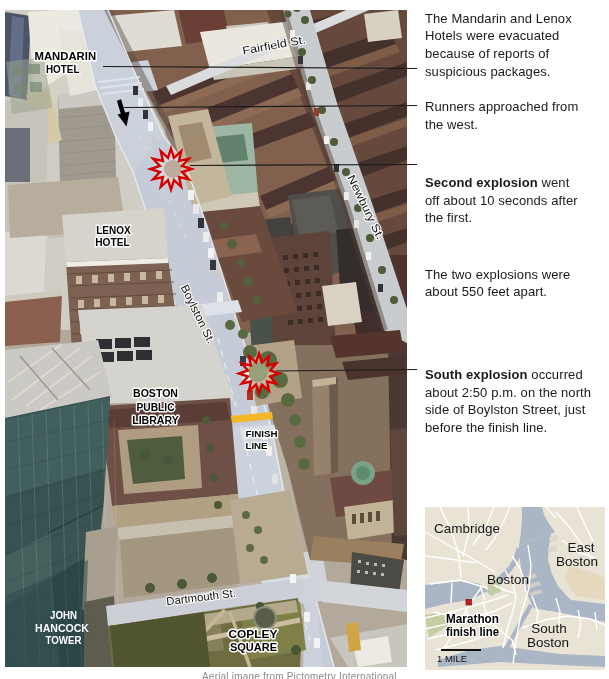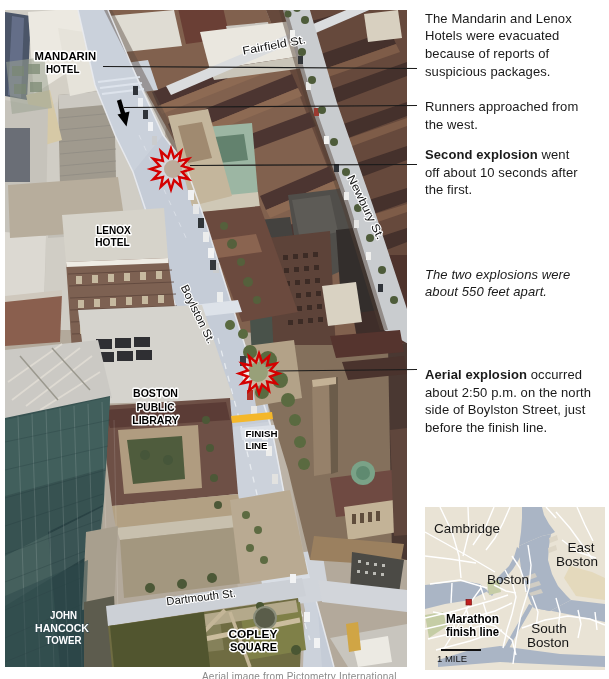--- a/index.html
+++ b/index.html
@@ -622,19 +622,19 @@
   <rect x="441" y="649" width="40" height="2" fill="#111"></rect>
 
   <text x="437" y="662" font-size="9.5" fill="#111">1 MILE</text>
 </g>
 </svg>
 
 <div class="txt" style="top:9.6px">The Mandarin and Lenox<br>Hotels were evacuated<br>because of reports of<br>suspicious packages.</div>
 
 <div class="txt" style="top:98px">Runners approached from<br>the west.</div>
 
-<div class="txt" style="top:146px"><b>Second explosion</b> went<br>off about 10 seconds after<br>the first.</div>
-
-<div class="txt" style="top:265.5px;font-style:italic">The two explosions were<br>about 550 feet apart.</div>
-
-<div class="txt" style="top:365.9px"><b>Aerial explosion</b> occurred<br>about 2:50 p.m. on the north<br>side of Boylston Street, just<br>before the finish line.</div>
+<div class="txt" style="top:174px"><b>Second explosion</b> went<br>off about 10 seconds after<br>the first.</div>
+
+<div class="txt" style="top:265.5px;">The two explosions were<br>about 550 feet apart.</div>
+
+<div class="txt" style="top:365.9px"><b>South explosion</b> occurred<br>about 2:50 p.m. on the north<br>side of Boylston Street, just<br>before the finish line.</div>
 
 <div class="cap" style="top:671px;left:202px">Aerial image from Pictometry International</div>
 
 </body></html>

